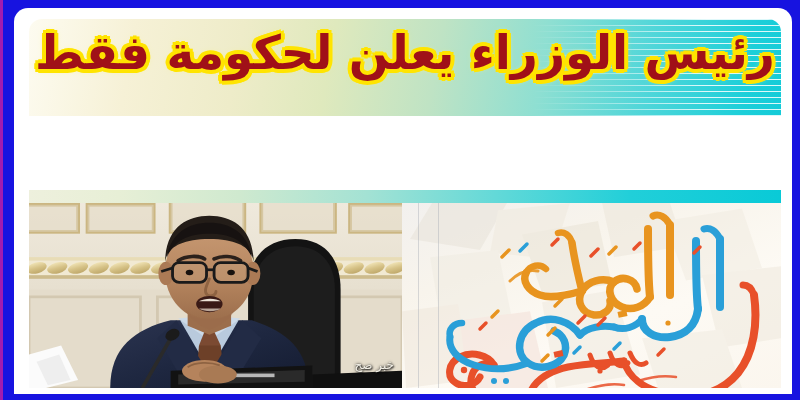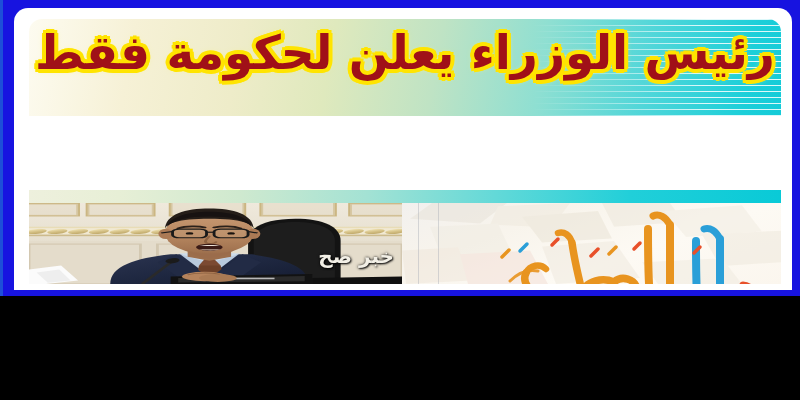--- a/index.html
+++ b/index.html
@@ -1,22 +1,22 @@
 <!DOCTYPE html>
 <html lang="ar" dir="rtl"><head>
 <meta charset="utf-8">
 <title>News Thumbnail</title>
 <style>
   html,body{margin:0;padding:0;background:#000;}
   *{box-sizing:border-box;}
   #stage{
     position:relative;
-    width:800px;height:296px;
+    width:800px;height:400px;
     overflow:hidden;
-    background:#1d4ed8;
+    background:#a21caf;
     font-family:"DejaVu Sans","Liberation Sans",sans-serif;
   }
 
   
   #blue-frame{
     position:absolute;
     left:3px;top:0;right:0;bottom:0;
     background:#1713e0;
   }
   
@@ -162,22 +162,22 @@
     flex:1 1 auto;
     overflow:hidden;
     background:#d8cfbe;
   }
   #pm-photo svg{display:block;width:100%;height:100%;}
 
   #watermark{
     position:absolute;
     right:8px;bottom:16px;
     direction:rtl;
-    font-size:20px;
-    font-weight:bold;
+    font-size:12px;
+    font-weight:normal;
     color:#f2efe6;
     letter-spacing:1px;
     text-shadow:0 0 3px rgba(0,0,0,.85),1px 1px 2px rgba(0,0,0,.9);
     pointer-events:none;
   }
 </style>
 </head>
 <body>
 
 <div id="stage">

